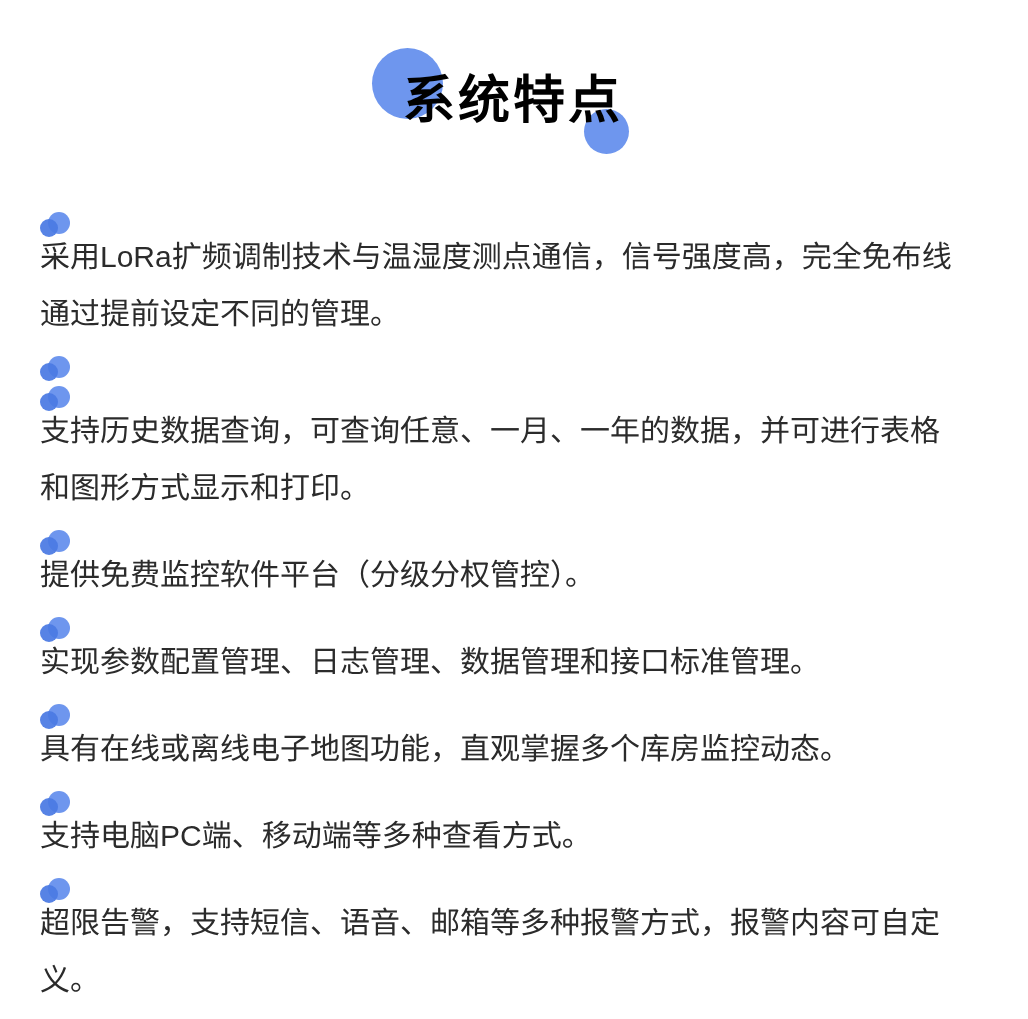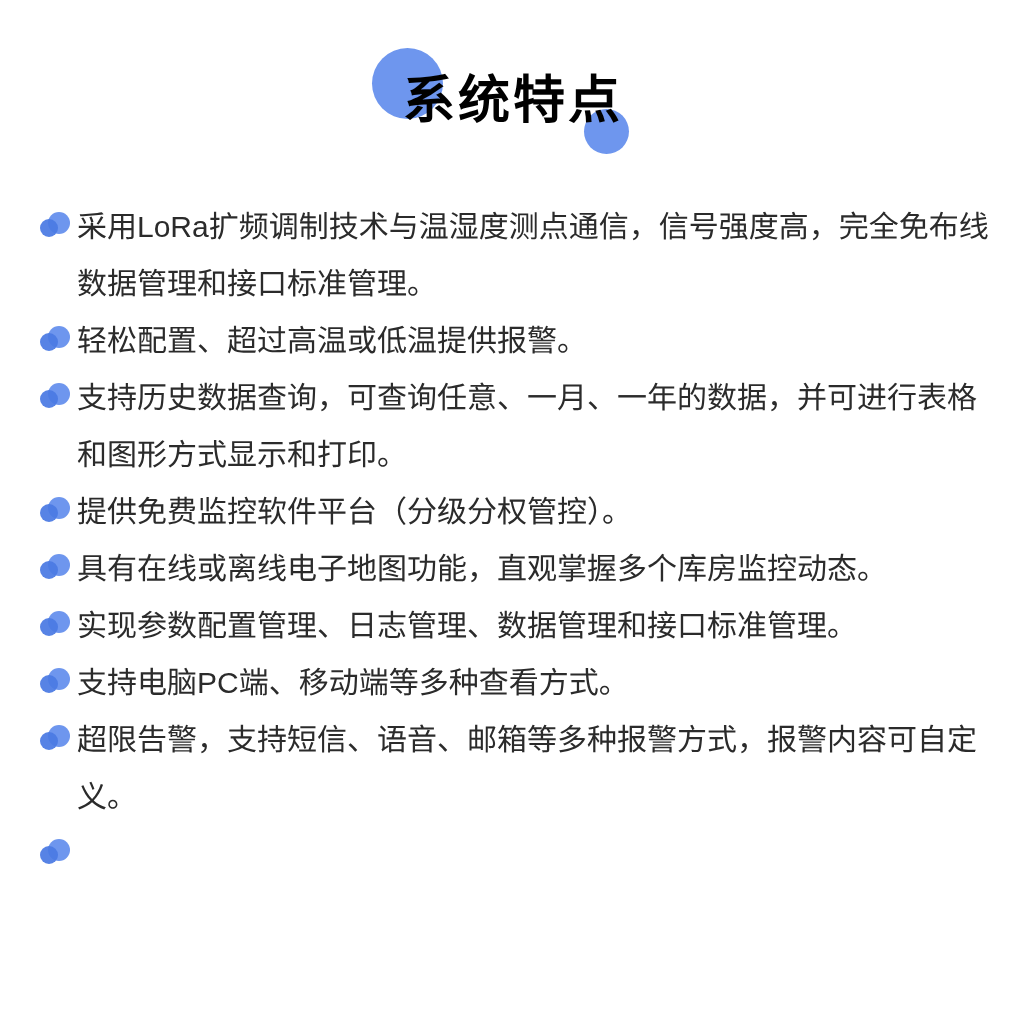--- a/index.html
+++ b/index.html
@@ -56,20 +56,21 @@
     top: 198px;
     left: 40px;
     right: 16px;
     margin: 0;
     padding: 0;
     list-style: none;
   }
   .feature-item {
     display: flex;
     align-items: flex-start;
+    flex-direction: column;
   }
   .bullet-icon {
     position: relative;
     flex: 0 0 30px;
     width: 30px;
     height: 57px;
     margin-right: 7px;
   }
   .bullet-icon .dot-light {
     position: absolute;
@@ -106,31 +107,28 @@
   </div>
 
   <ul class="features" id="features-list">
       <li class="feature-item">
         <span class="bullet-icon">
           <span class="dot-light"></span>
           <span class="dot-dark"></span>
         </span>
         <div class="feature-text">
           <span class="feature-line">采用LoRa扩频调制技术与温湿度测点通信，信号强度高，完全免布线</span>
-          <span class="feature-line">数据管理和接口标准管理。</span>
+          <span class="feature-line">通过提前设定不同的管理。</span>
         </div>
       </li>
       <li class="feature-item">
         <span class="bullet-icon">
           <span class="dot-light"></span>
           <span class="dot-dark"></span>
         </span>
-        <div class="feature-text">
-          <span class="feature-line">轻松配置、超过高温或低温提供报警。</span>
-        </div>
       </li>
       <li class="feature-item">
         <span class="bullet-icon">
           <span class="dot-light"></span>
           <span class="dot-dark"></span>
         </span>
         <div class="feature-text">
           <span class="feature-line">支持历史数据查询，可查询任意、一月、一年的数据，并可进行表格</span>
           <span class="feature-line">和图形方式显示和打印。</span>
         </div>
@@ -143,30 +141,30 @@
         <div class="feature-text">
           <span class="feature-line">提供免费监控软件平台（分级分权管控）。</span>
         </div>
       </li>
       <li class="feature-item">
         <span class="bullet-icon">
           <span class="dot-light"></span>
           <span class="dot-dark"></span>
         </span>
         <div class="feature-text">
-          <span class="feature-line">具有在线或离线电子地图功能，直观掌握多个库房监控动态。</span>
+          <span class="feature-line">实现参数配置管理、日志管理、数据管理和接口标准管理。</span>
         </div>
       </li>
       <li class="feature-item">
         <span class="bullet-icon">
           <span class="dot-light"></span>
           <span class="dot-dark"></span>
         </span>
         <div class="feature-text">
-          <span class="feature-line">实现参数配置管理、日志管理、数据管理和接口标准管理。</span>
+          <span class="feature-line">具有在线或离线电子地图功能，直观掌握多个库房监控动态。</span>
         </div>
       </li>
       <li class="feature-item">
         <span class="bullet-icon">
           <span class="dot-light"></span>
           <span class="dot-dark"></span>
         </span>
         <div class="feature-text">
           <span class="feature-line">支持电脑PC端、移动端等多种查看方式。</span>
         </div>

